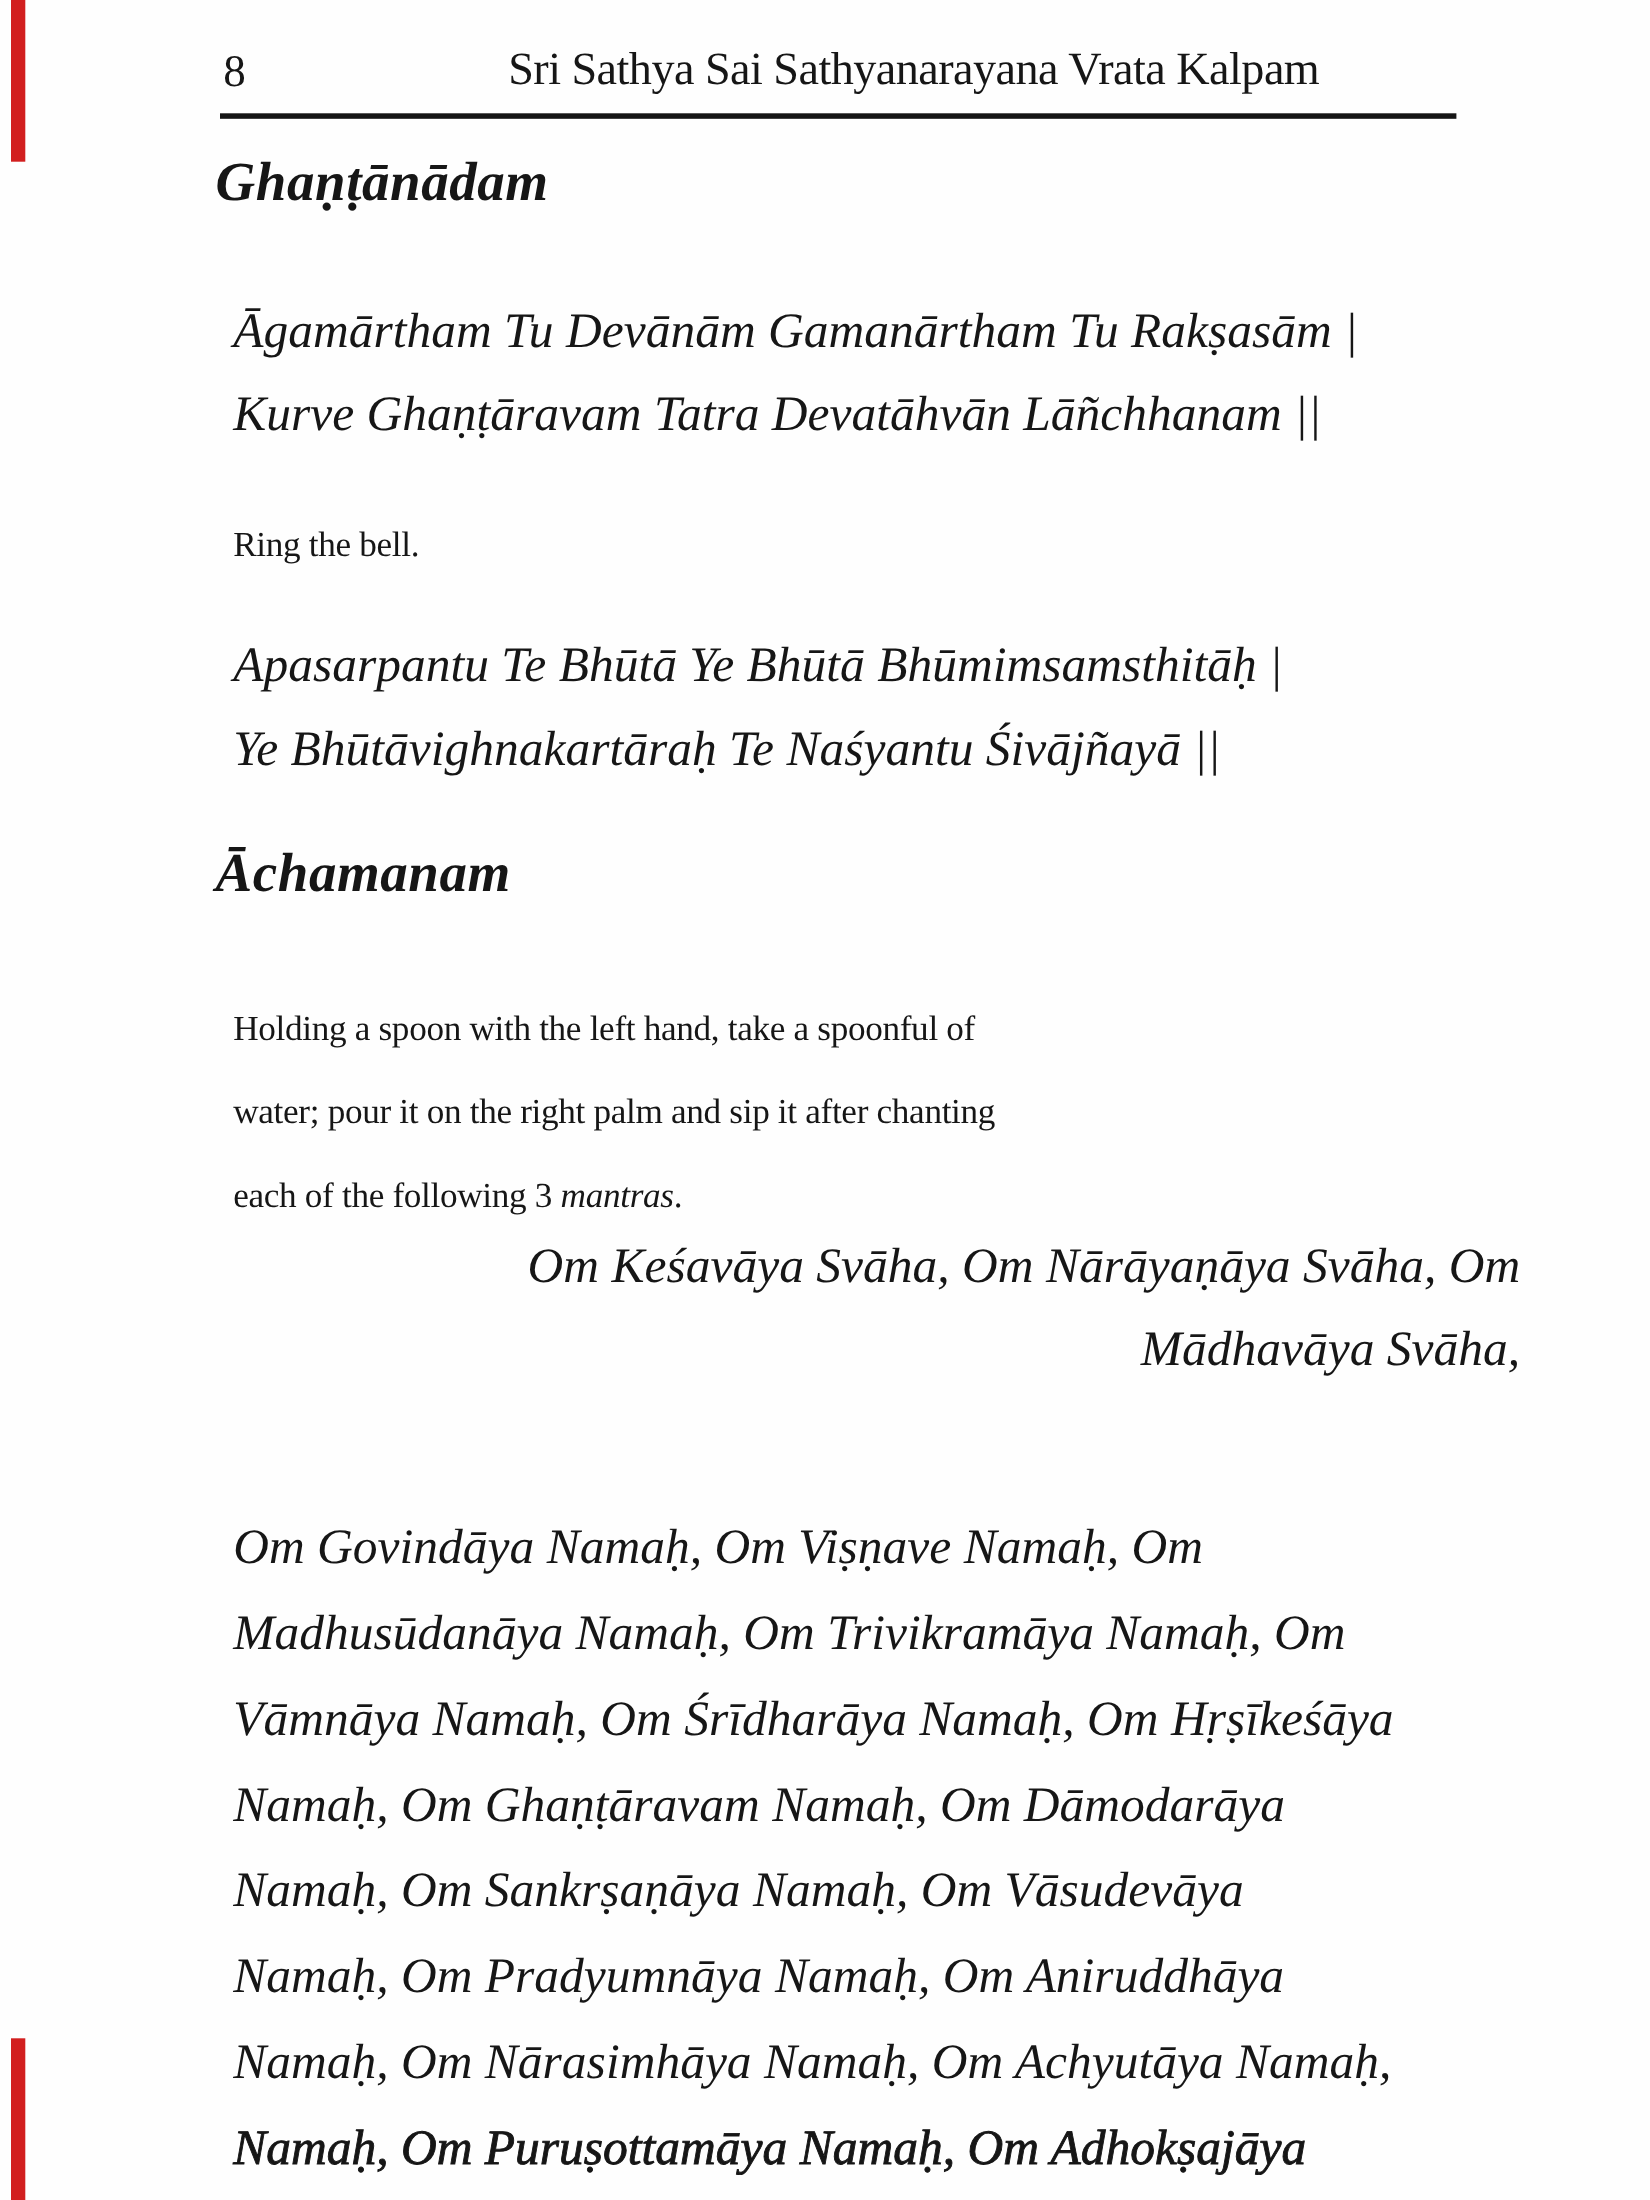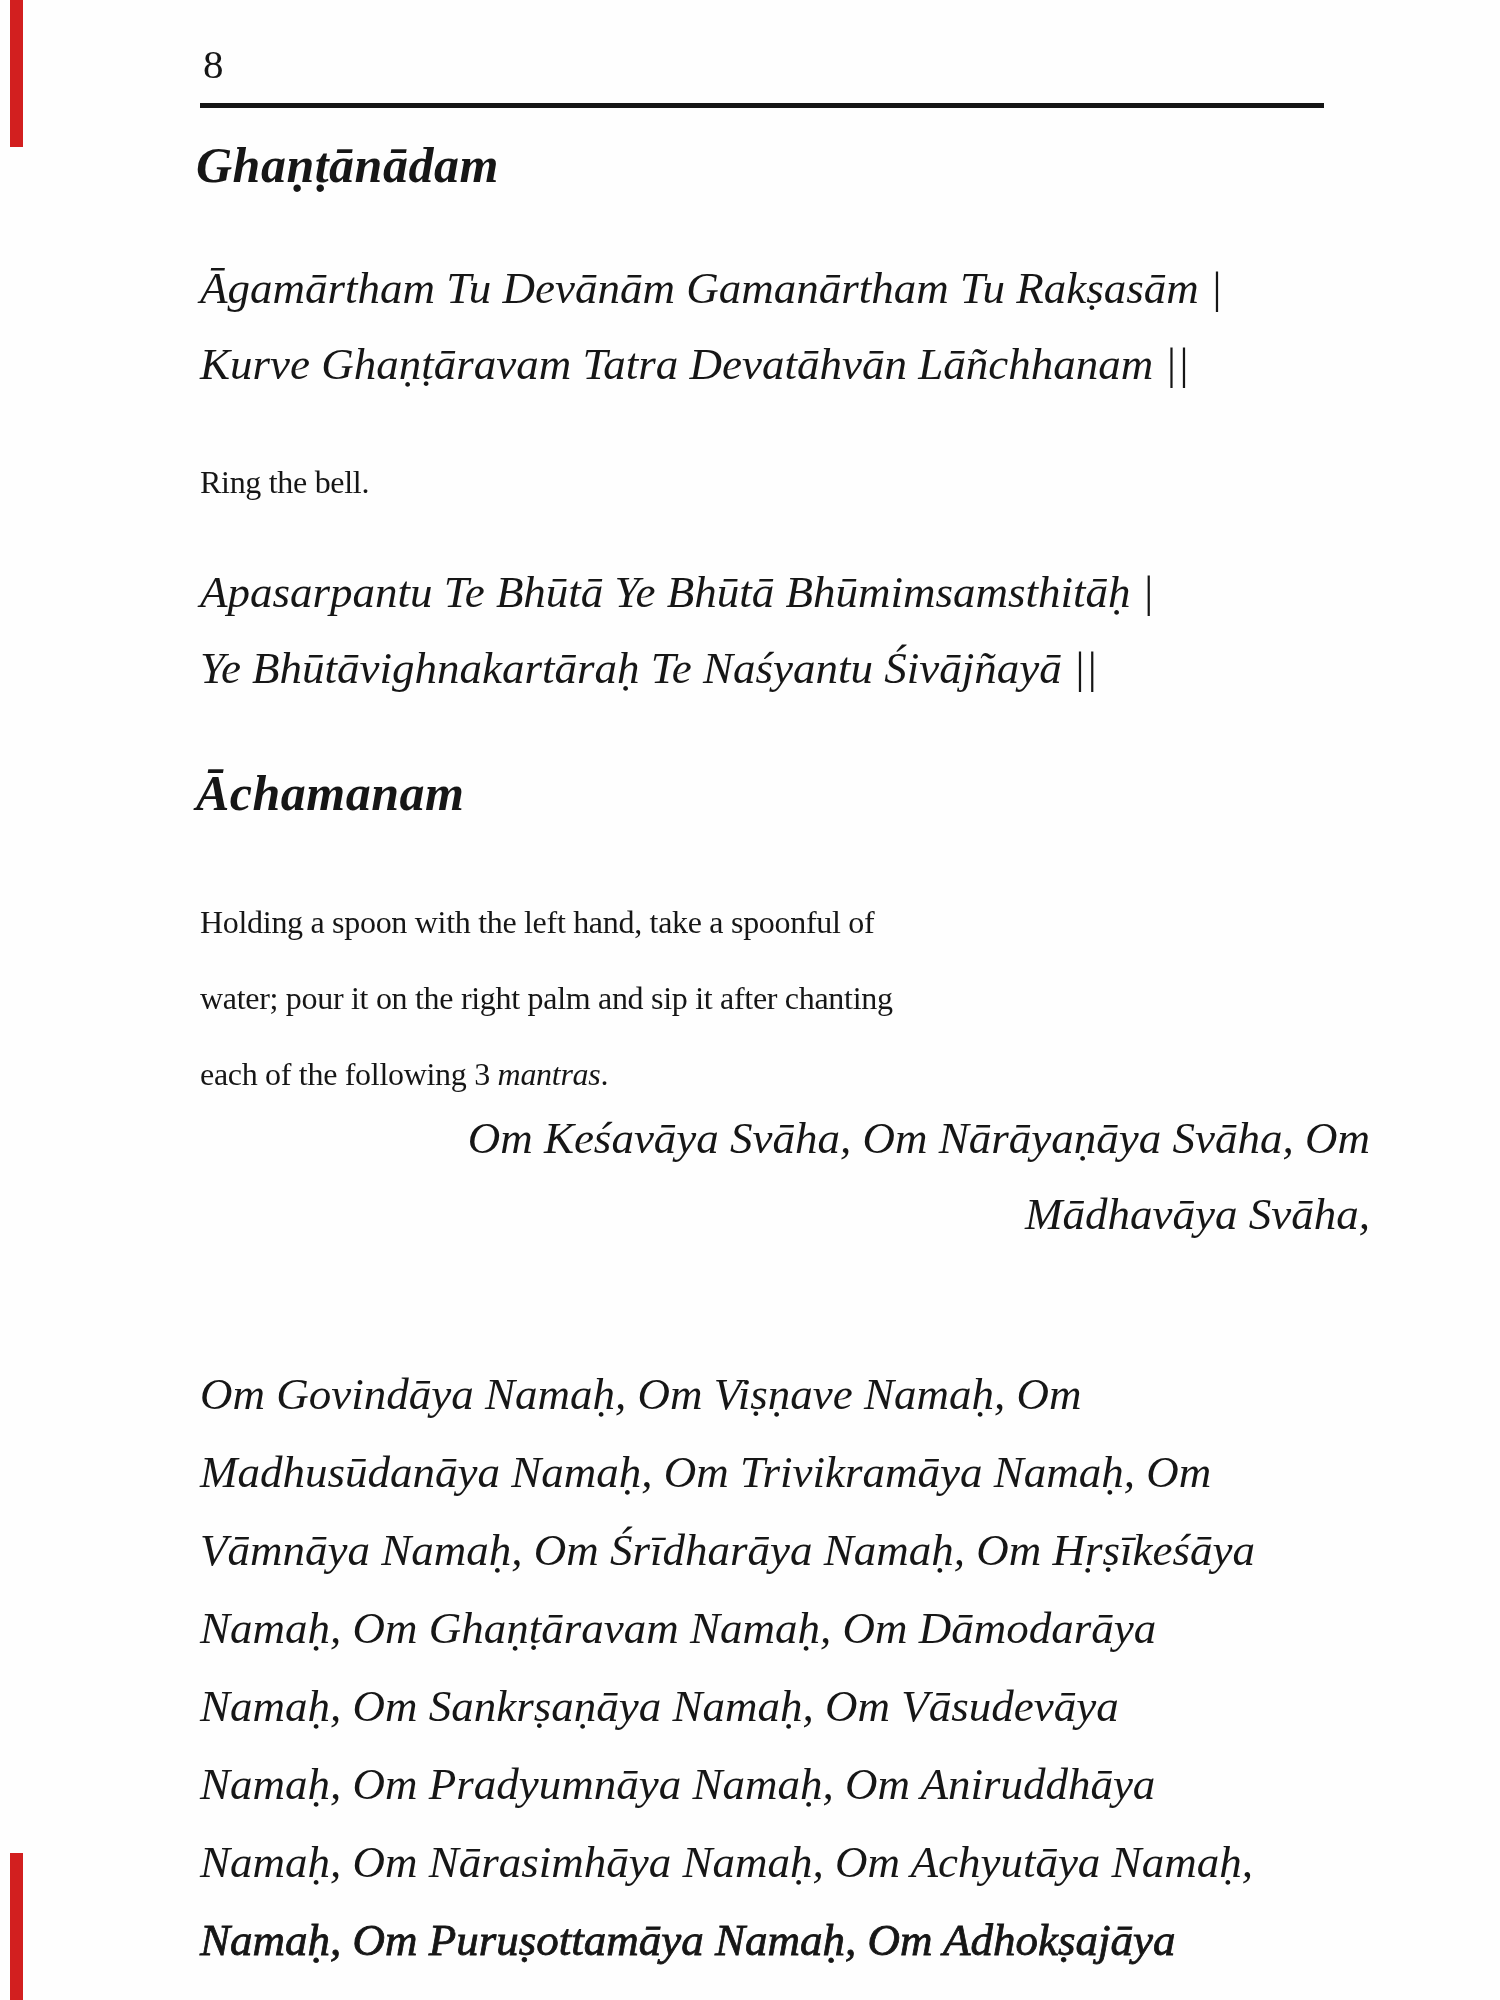--- a/index.html
+++ b/index.html
@@ -37,21 +37,21 @@
   .heading {
     position: absolute; left: 196px; margin: 0;
     font-size: 50px; line-height: 58px;
     font-weight: bold; font-style: italic;
     letter-spacing: 0.5px; white-space: nowrap;
   }
   .heading.h1pos { top: 112px; margin-top: 24px; }
   .heading.h2pos { top: 764px; }
 
   
-  .block { position: absolute; left: 200px; width: 1170px; margin: 0; }
+  .block { position: absolute; left: 200px; width: 1170px; margin: 12px; }
   .vline, .pline { white-space: nowrap; }
   .verse { font-style: italic; font-size: 45px; line-height: 76px; }
   .plain { font-style: normal; font-size: 32px; line-height: 76px; letter-spacing: -0.3px; }
   .it { font-style: italic; }
 
   .v1pos  { top: 250px; }
   .ringpos{ top: 444px; }
   .v2pos  { top: 554px; }
   .parapos{ top: 884px; }
   .m1pos  { top: 1100px; text-align: right; }
@@ -60,20 +60,21 @@
 </style>
 </head>
 <body>
 
 <div class="page">
 
   <div class="artifact top" style="background: rgb(210, 31, 31);"></div>
   <div class="artifact bottom" style="background: rgb(210, 31, 31);"></div>
 
   <span class="pagenum">8</span>
+  <span class="htitle">Sri Sathya Sai Sathyanarayana Vrata Kalpam</span>
   <div class="rule"></div>
 
   <h2 class="heading h1pos">Ghaṇṭānādam</h2>
 
   <div class="block verse v1pos">
     <div class="vline">Āgamārtham Tu Devānām Gamanārtham Tu Rakṣasām |</div>
     <div class="vline">Kurve Ghaṇṭāravam Tatra Devatāhvān Lāñchhanam ||</div>
   </div>
 
   <p class="block plain ringpos">Ring the bell.</p>

